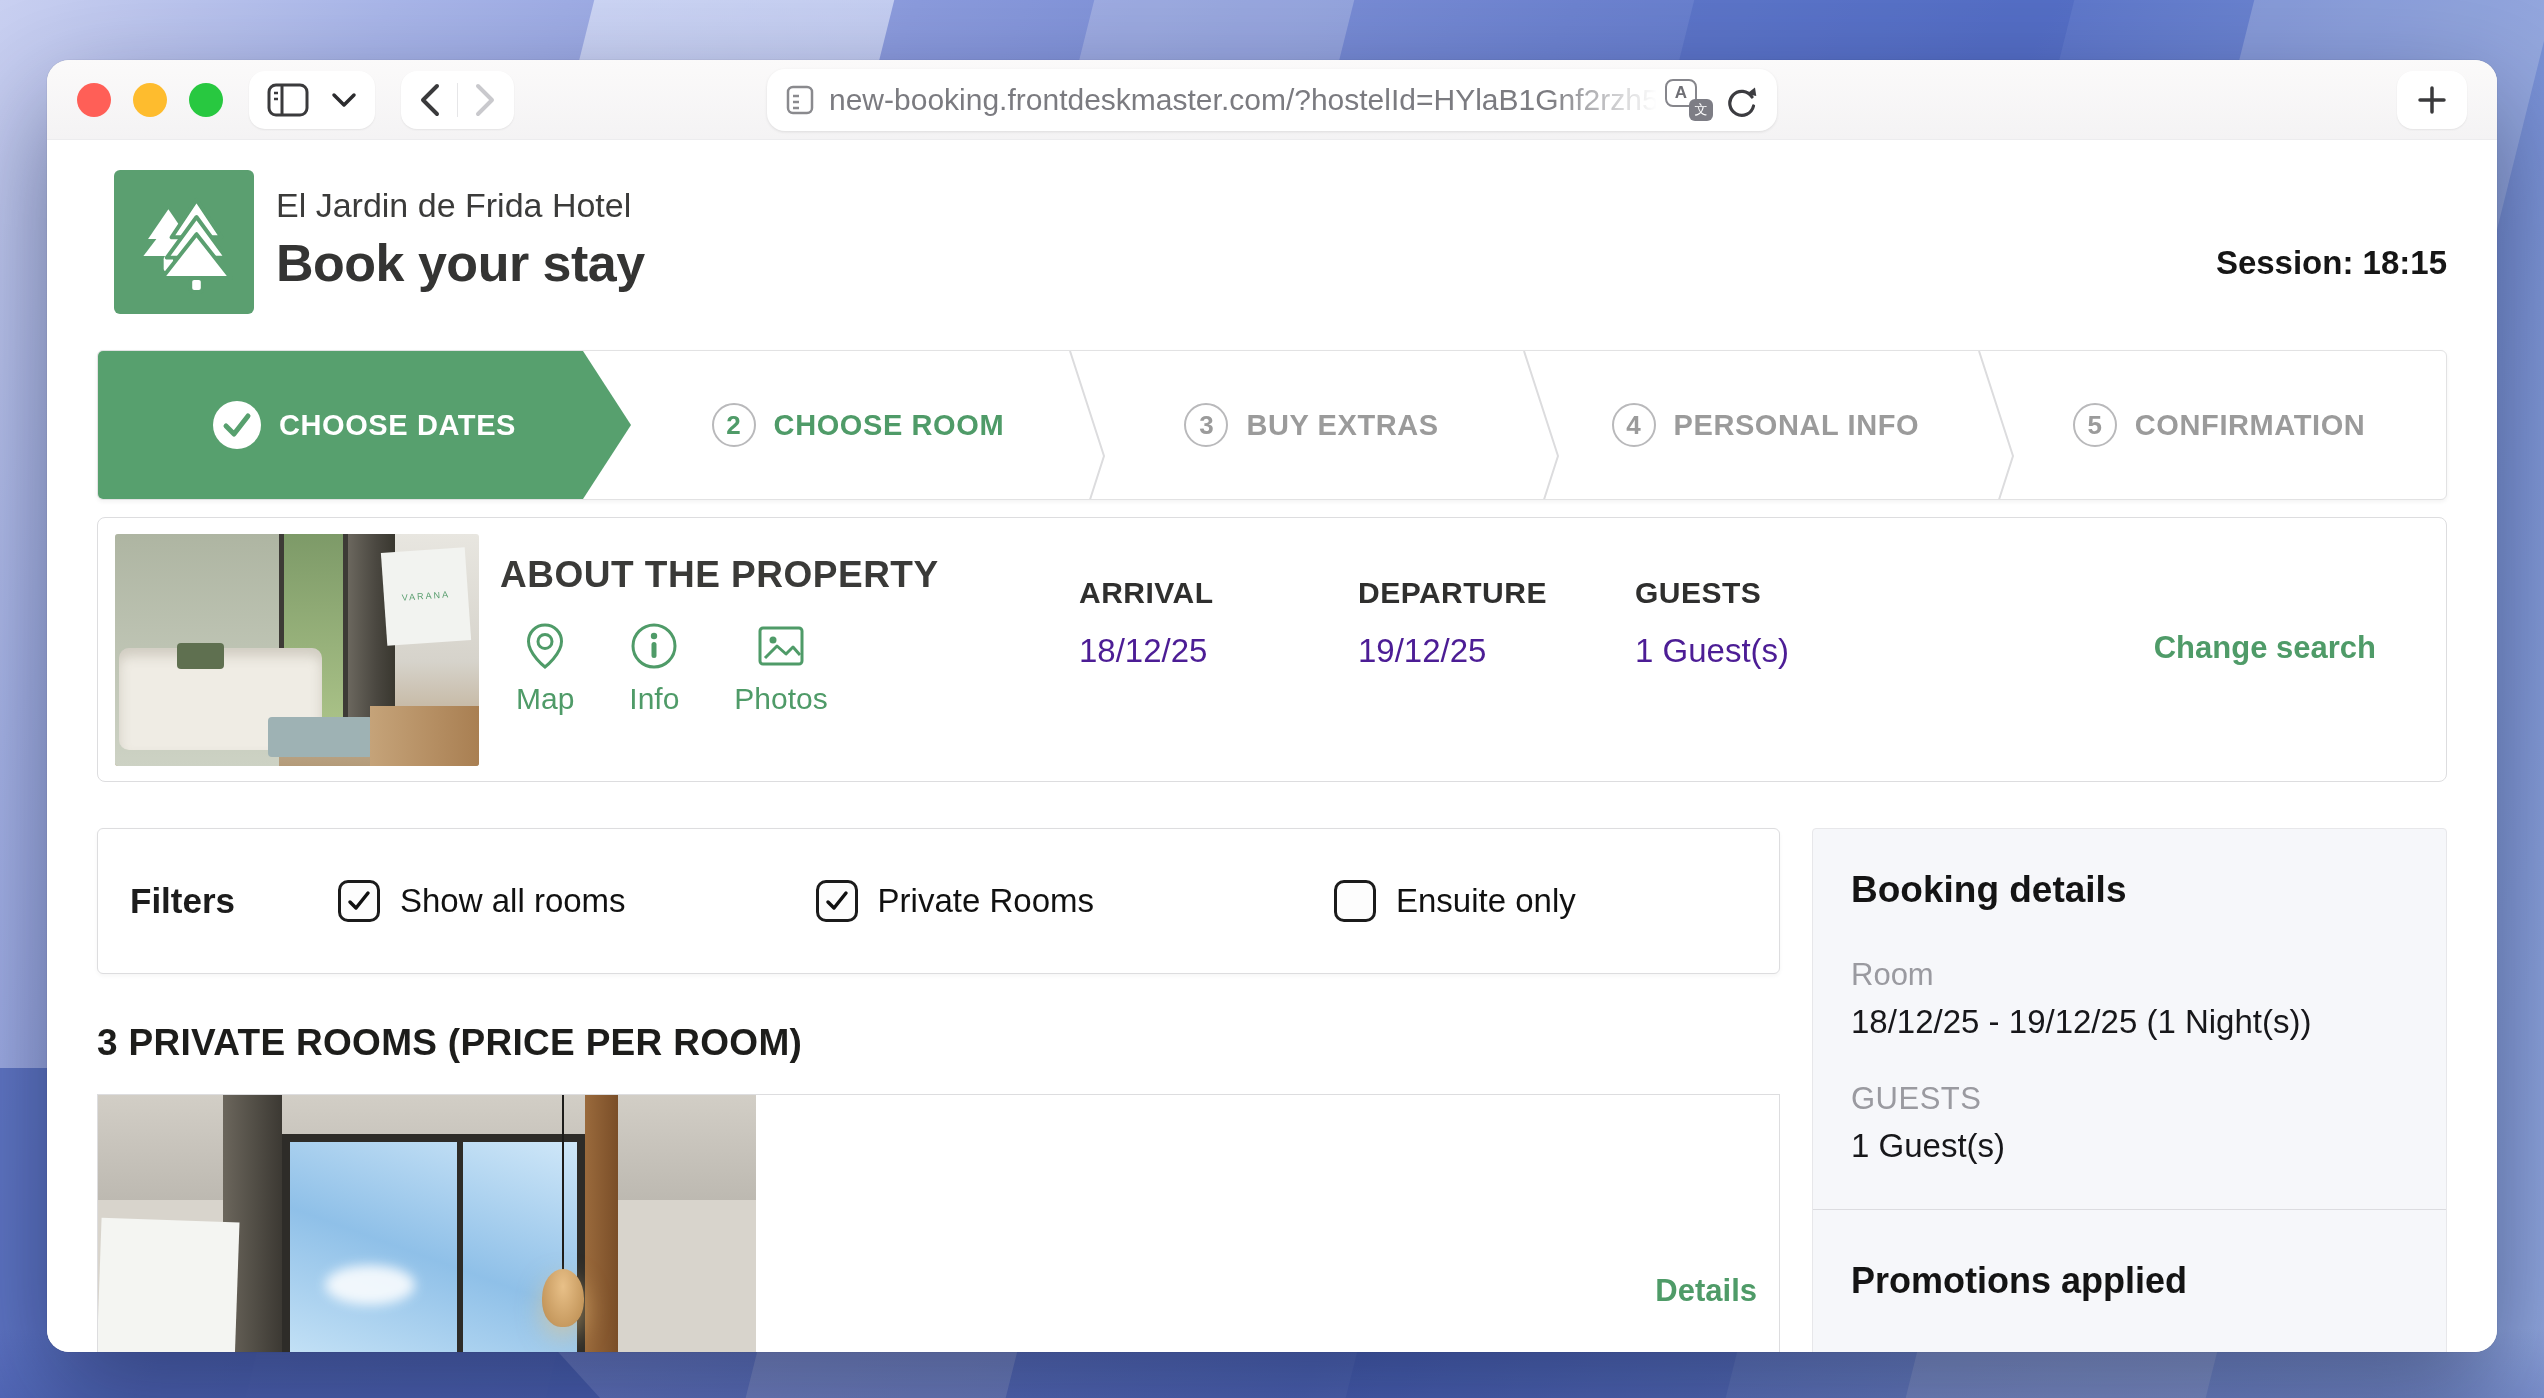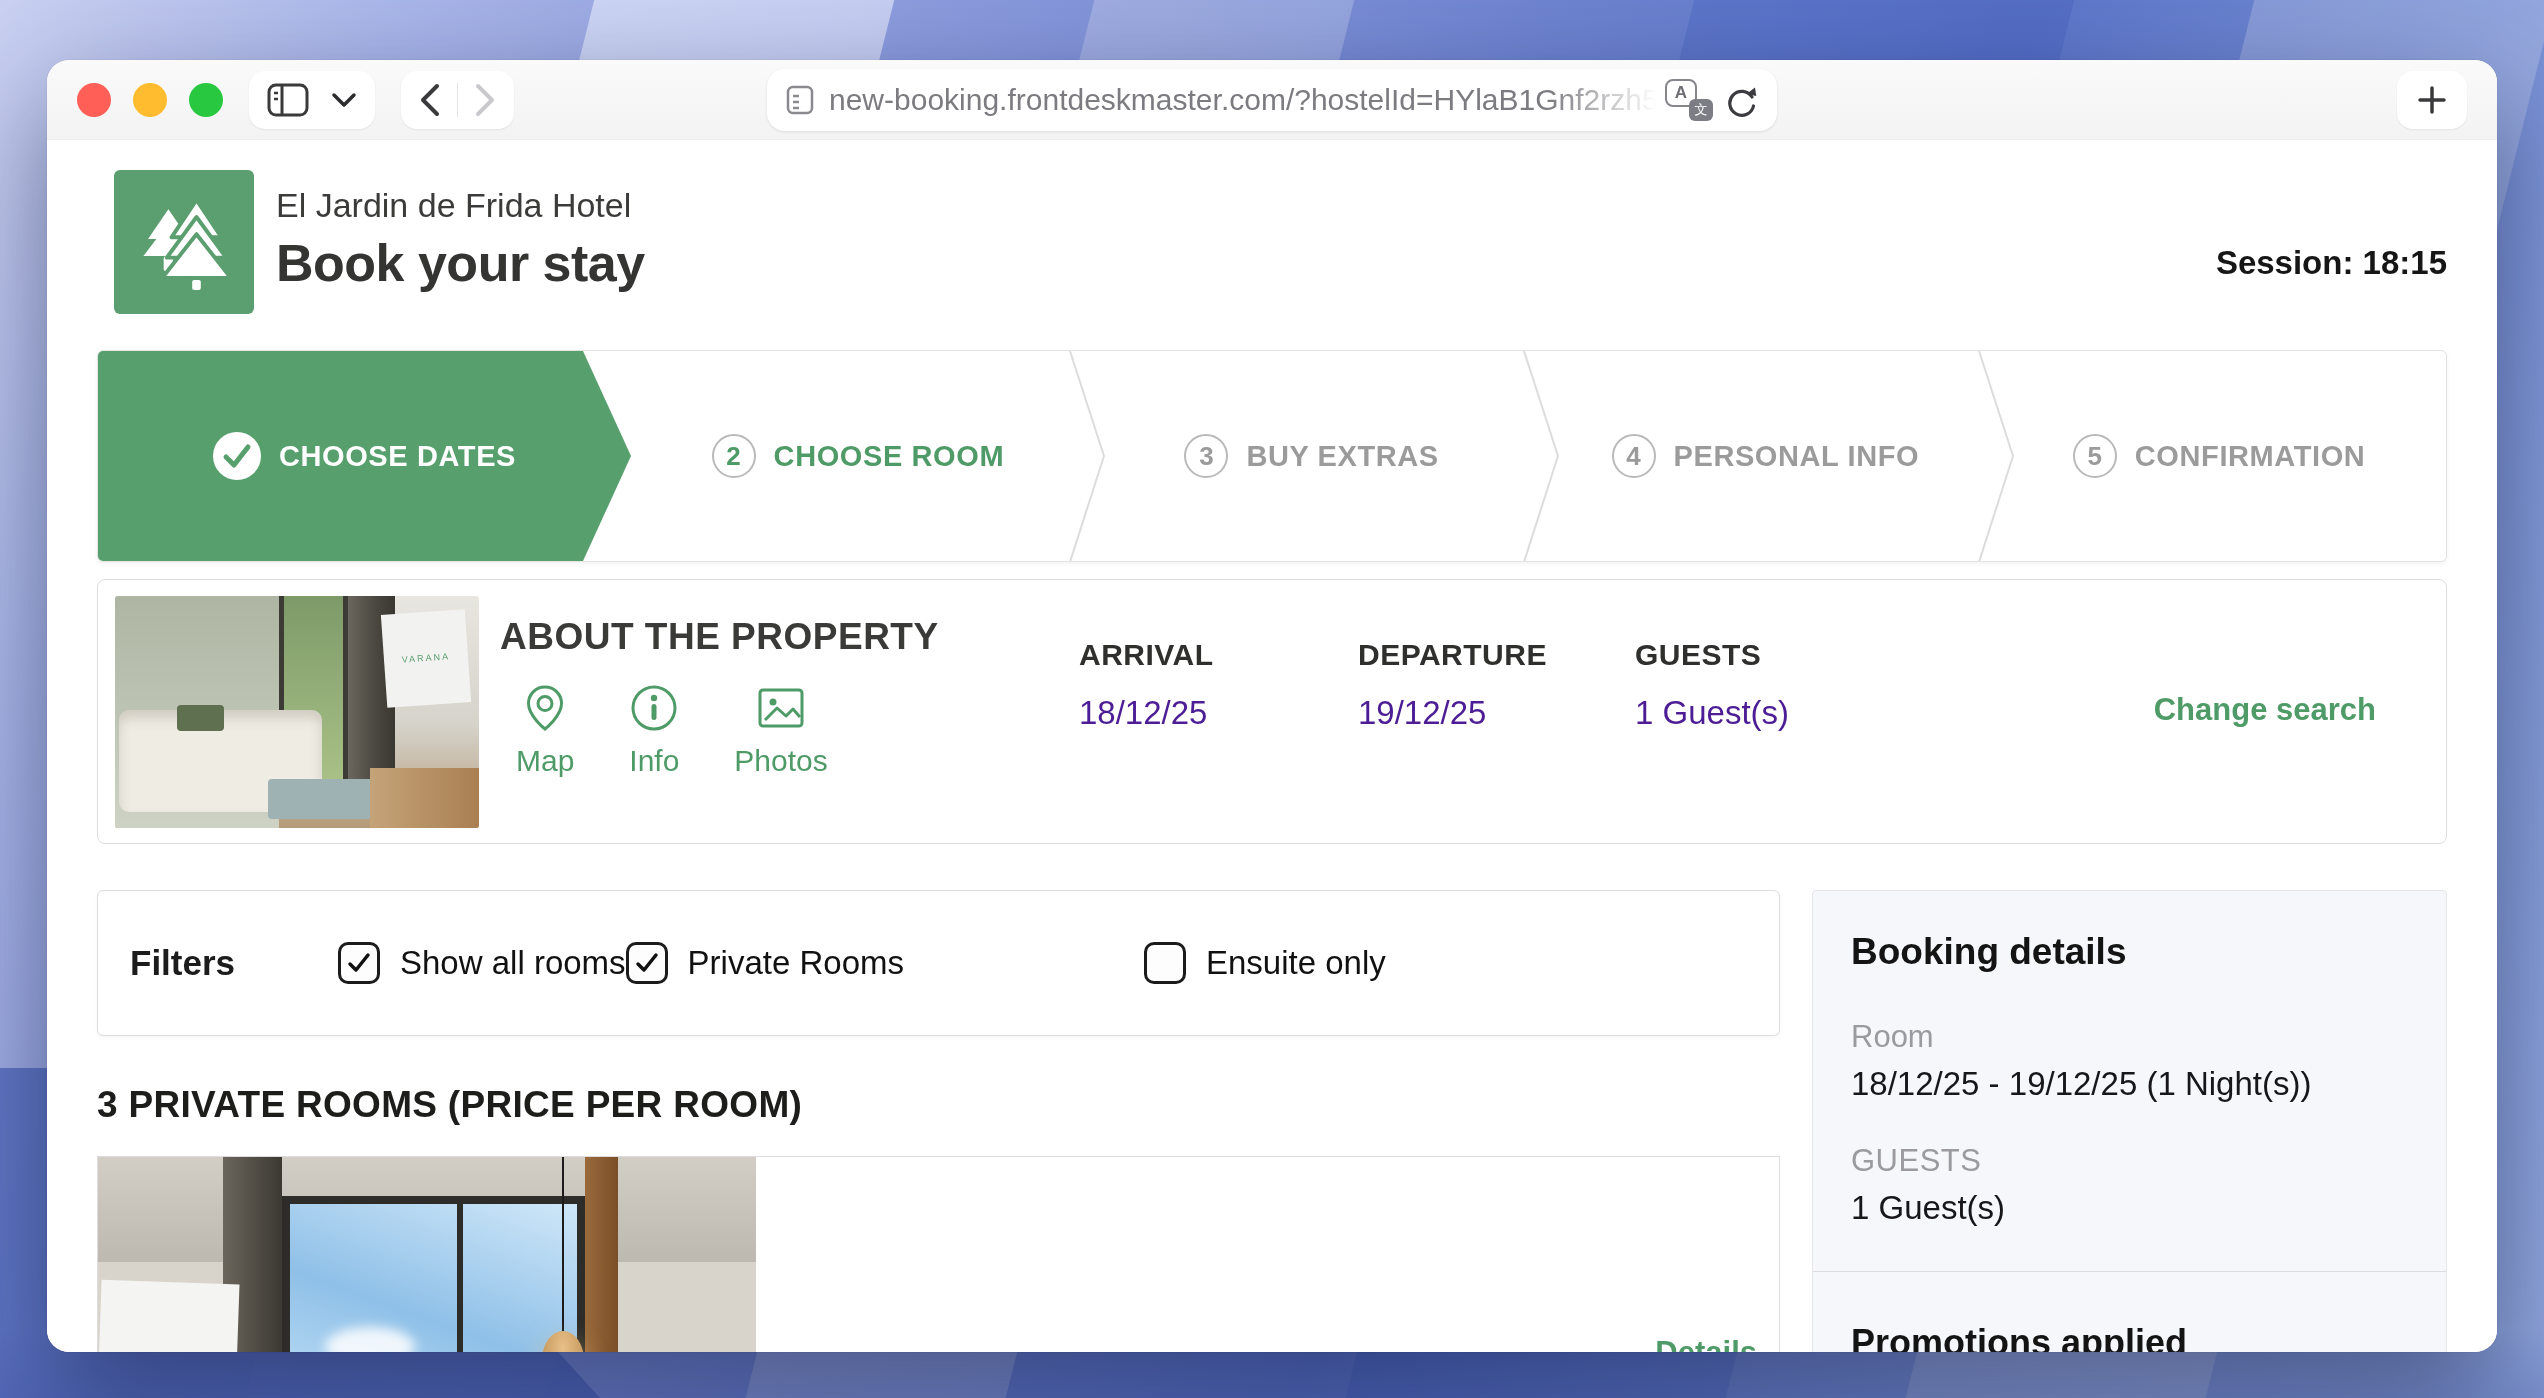--- a/index.html
+++ b/index.html
@@ -45,21 +45,21 @@
   .page { flex:1; background:#fff; padding:30px 50px 0; position:relative; }
 
   .site-header { position:relative; height:150px; display:flex;padding-left:17px; }
   .logo { width:140px; height:144px; background:#5b9f70; border-radius:6px; display:flex; align-items:center; justify-content:center; }
   .titles { margin-left:22px; padding-top:16px; }
   .hotel-name { font-size:34px; color:#3b3b3a; }
   .page-title { font-size:52px; font-weight:bold; color:#343433; margin-top:8px; letter-spacing:-0.5px; }
   .session { position:absolute; right:0; top:74px; font-size:33px; font-weight:bold; color:#161616;text-align:right; }
 
   
-  .steps { margin-top:30px; height:212px; border:1px solid #e2e2e3; border-radius:6px; background:#fff;
+  .steps { margin-top:30px; height:150px; border:1px solid #e2e2e3; border-radius:6px; background:#fff;
     display:flex; position:relative; overflow:hidden; box-shadow:0 2px 4px rgba(0,0,0,.05); }
   .step { display:flex; align-items:center; justify-content:center; gap:18px; position:relative; }
   .step-active { width:533px; background:#57a06e; color:#fff;
     clip-path:polygon(0 0, calc(100% - 48px) 0, 100% 50%, calc(100% - 48px) 100%, 0 100%); }
   .step-rest { flex:1; }
   .step-label { font-size:29px; font-weight:bold; letter-spacing:.6px; }
   .step-active .step-label { color:#fff; }
   .lbl-green { color:#4f9b68; }
   .lbl-gray { color:#9b9b9b; }
   .check-circle { width:48px; height:48px; background:#fff; border-radius:50%; display:flex; align-items:center; justify-content:center; }
@@ -94,21 +94,21 @@
   .change-search { position:absolute; right:70px; top:112px; font-size:31px; font-weight:bold; color:#4f9b68; cursor:pointer; }
 
   
   .main-row { display:flex; gap:32px; margin-top:46px; align-items:flex-start; }
   .left-col { width:1683px; }
 
   .filters { height:146px; border:1px solid #dddddf; border-radius:6px; display:flex; align-items:center;
     padding:0 32px; box-shadow:0 2px 4px rgba(0,0,0,.04); background:#fff; }
   .filters-title { font-size:35px; font-weight:bold; color:#1c1c1c; width:208px; }
   .filter-option { display:flex; align-items:center; gap:20px; }
-  .fo2 { } .fo3 { margin-left:240px; }
+  .fo2 { margin-left:190px; } .fo3 { margin-left:240px; }
   .checkbox { width:42px; height:42px; border:3px solid #1b1b1b; border-radius:10px; background:#fdfdfd;
     display:flex; align-items:center; justify-content:center; cursor:pointer; }
   .filter-label { font-size:33px; color:#111; }
 
   .rooms-heading { margin-top:48px; font-size:37px; font-weight:800; color:#1d1d1b; letter-spacing:.3px; }
 
   .room-card { margin-top:30px; height:330px; border:1px solid #dddddf; position:relative; background:#fff; }
   .room-photo { position:absolute; left:0; top:0; width:658px; height:100%; overflow:hidden; background:#d8d4cc; }
   .rp-ceiling { position:absolute; left:0; top:0; width:100%; height:32%; background:linear-gradient(#d2cec6,#bdb9b1); }
   .rp-window { position:absolute; left:28%; top:12%; width:46%; height:88%;

